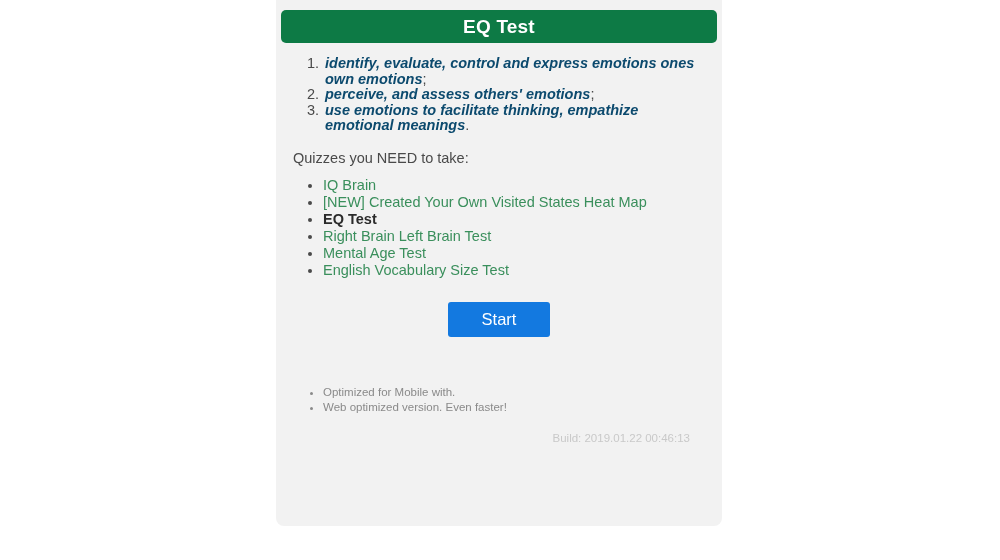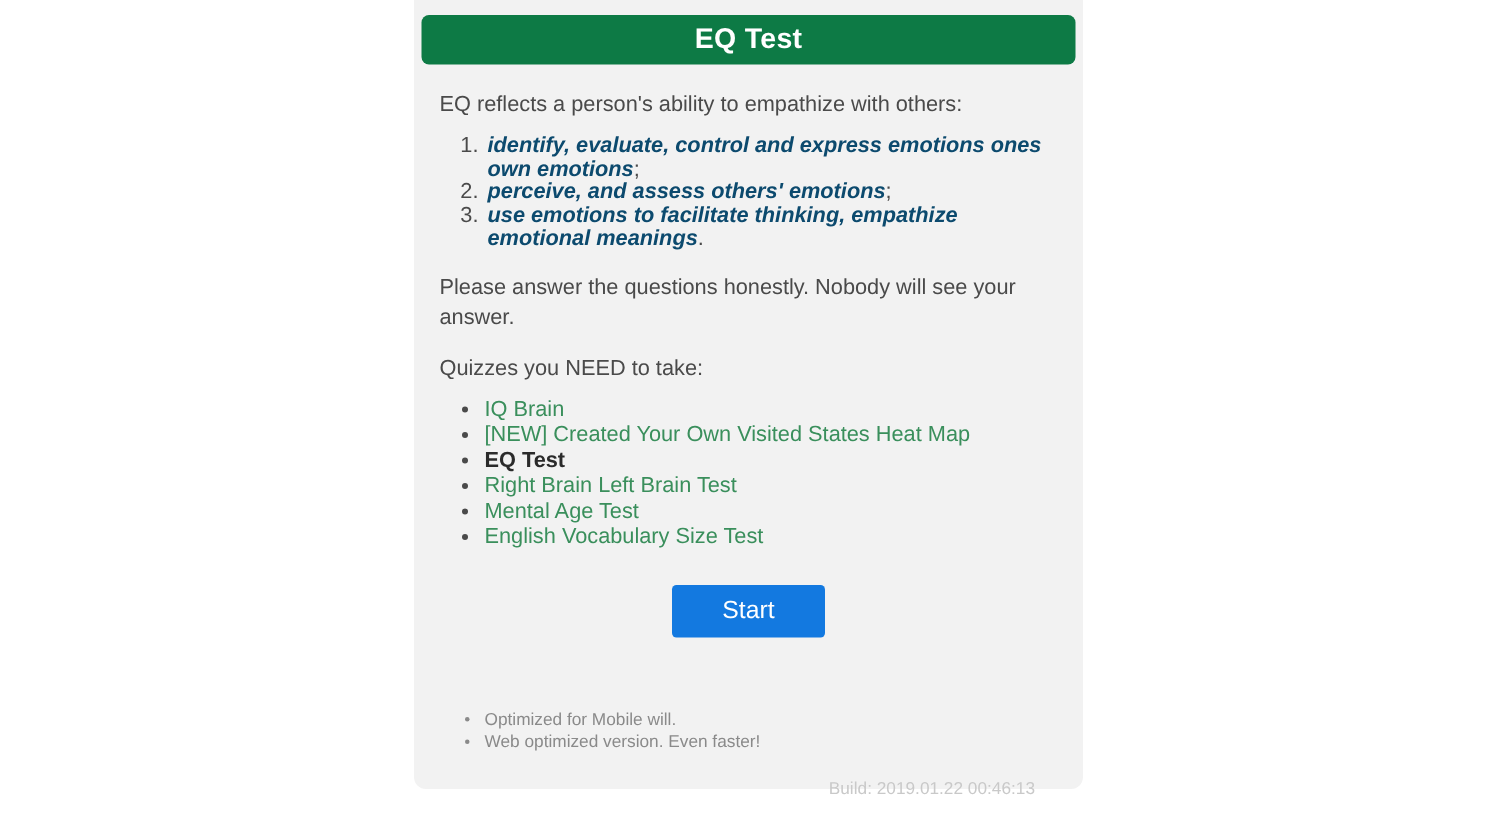--- a/index.html
+++ b/index.html
@@ -146,47 +146,45 @@
 
     <div class="header">
       <div class="header-title">EQ Test</div>
     </div>
 
     <div class="content">
 
 
       <div class="body-wrap">
 
-        <p class="para">EQ reflects a person's ability to empathize with others:</p>
 
         <ol class="traits">
           <li><span class="strong">identify, evaluate, control and express emotions ones own emotions</span><span>;</span></li>
           <li><span class="strong">perceive, and assess others' emotions</span><span>;</span></li>
           <li><span class="strong">use emotions to facilitate thinking, empathize emotional meanings</span><span>.</span></li>
         </ol>
 
-        <p class="para">Please answer the questions honestly. Nobody will see your answer.</p>
 
         <p class="para">Quizzes you NEED to take:</p>
 
         <ul class="quizlist">
           <li><a href="#">IQ Brain</a></li>
           <li><a href="#">[NEW] Created Your Own Visited States Heat Map</a></li>
           <li class="current"><span>EQ Test</span></li>
           <li><a href="#">Right Brain Left Brain Test</a></li>
           <li><a href="#">Mental Age Test</a></li>
           <li><a href="#">English Vocabulary Size Test</a></li>
         </ul>
 
         <div class="start-row">
           <button class="start-btn">Start</button>
         </div>
 
         <ul class="footer-notes">
-          <li>Optimized for Mobile will.</li>
+          <li>Optimized for Mobile with.</li>
           <li>Web optimized version. Even faster!</li>
         </ul>
 
         <div class="build">Build: 2019.01.22 00:46:13</div>
 
       </div>
     </div>
   </div>
 </div>
 

